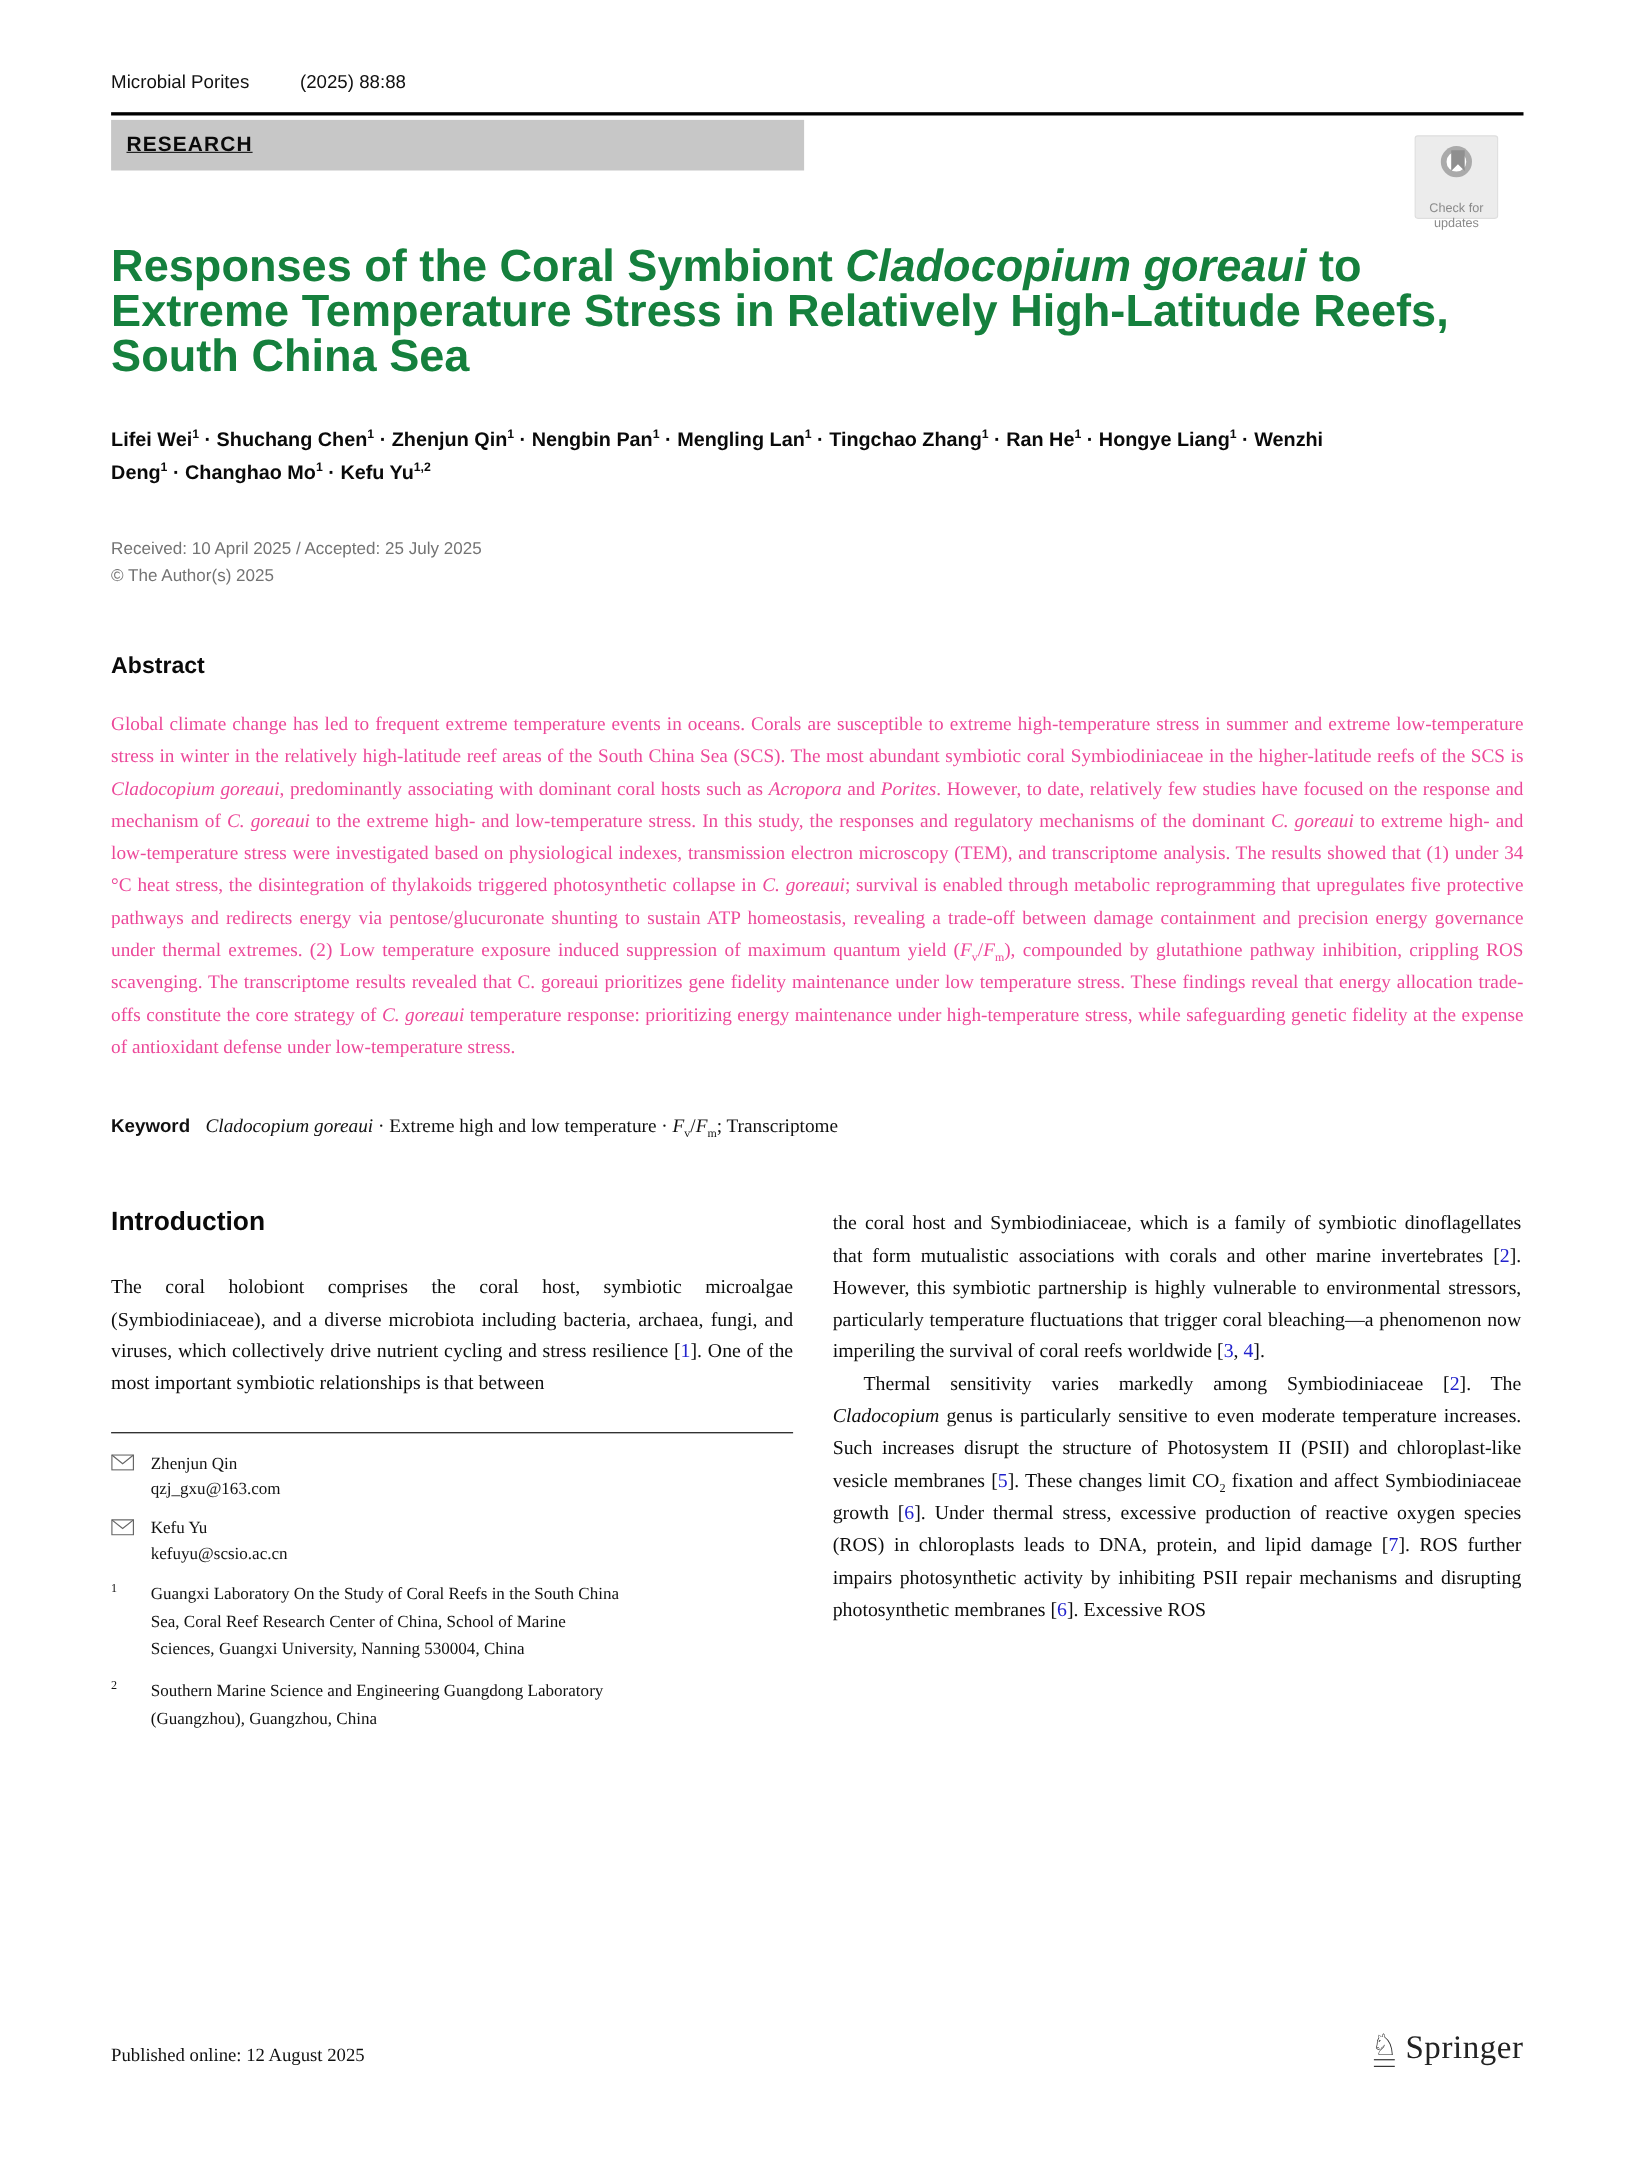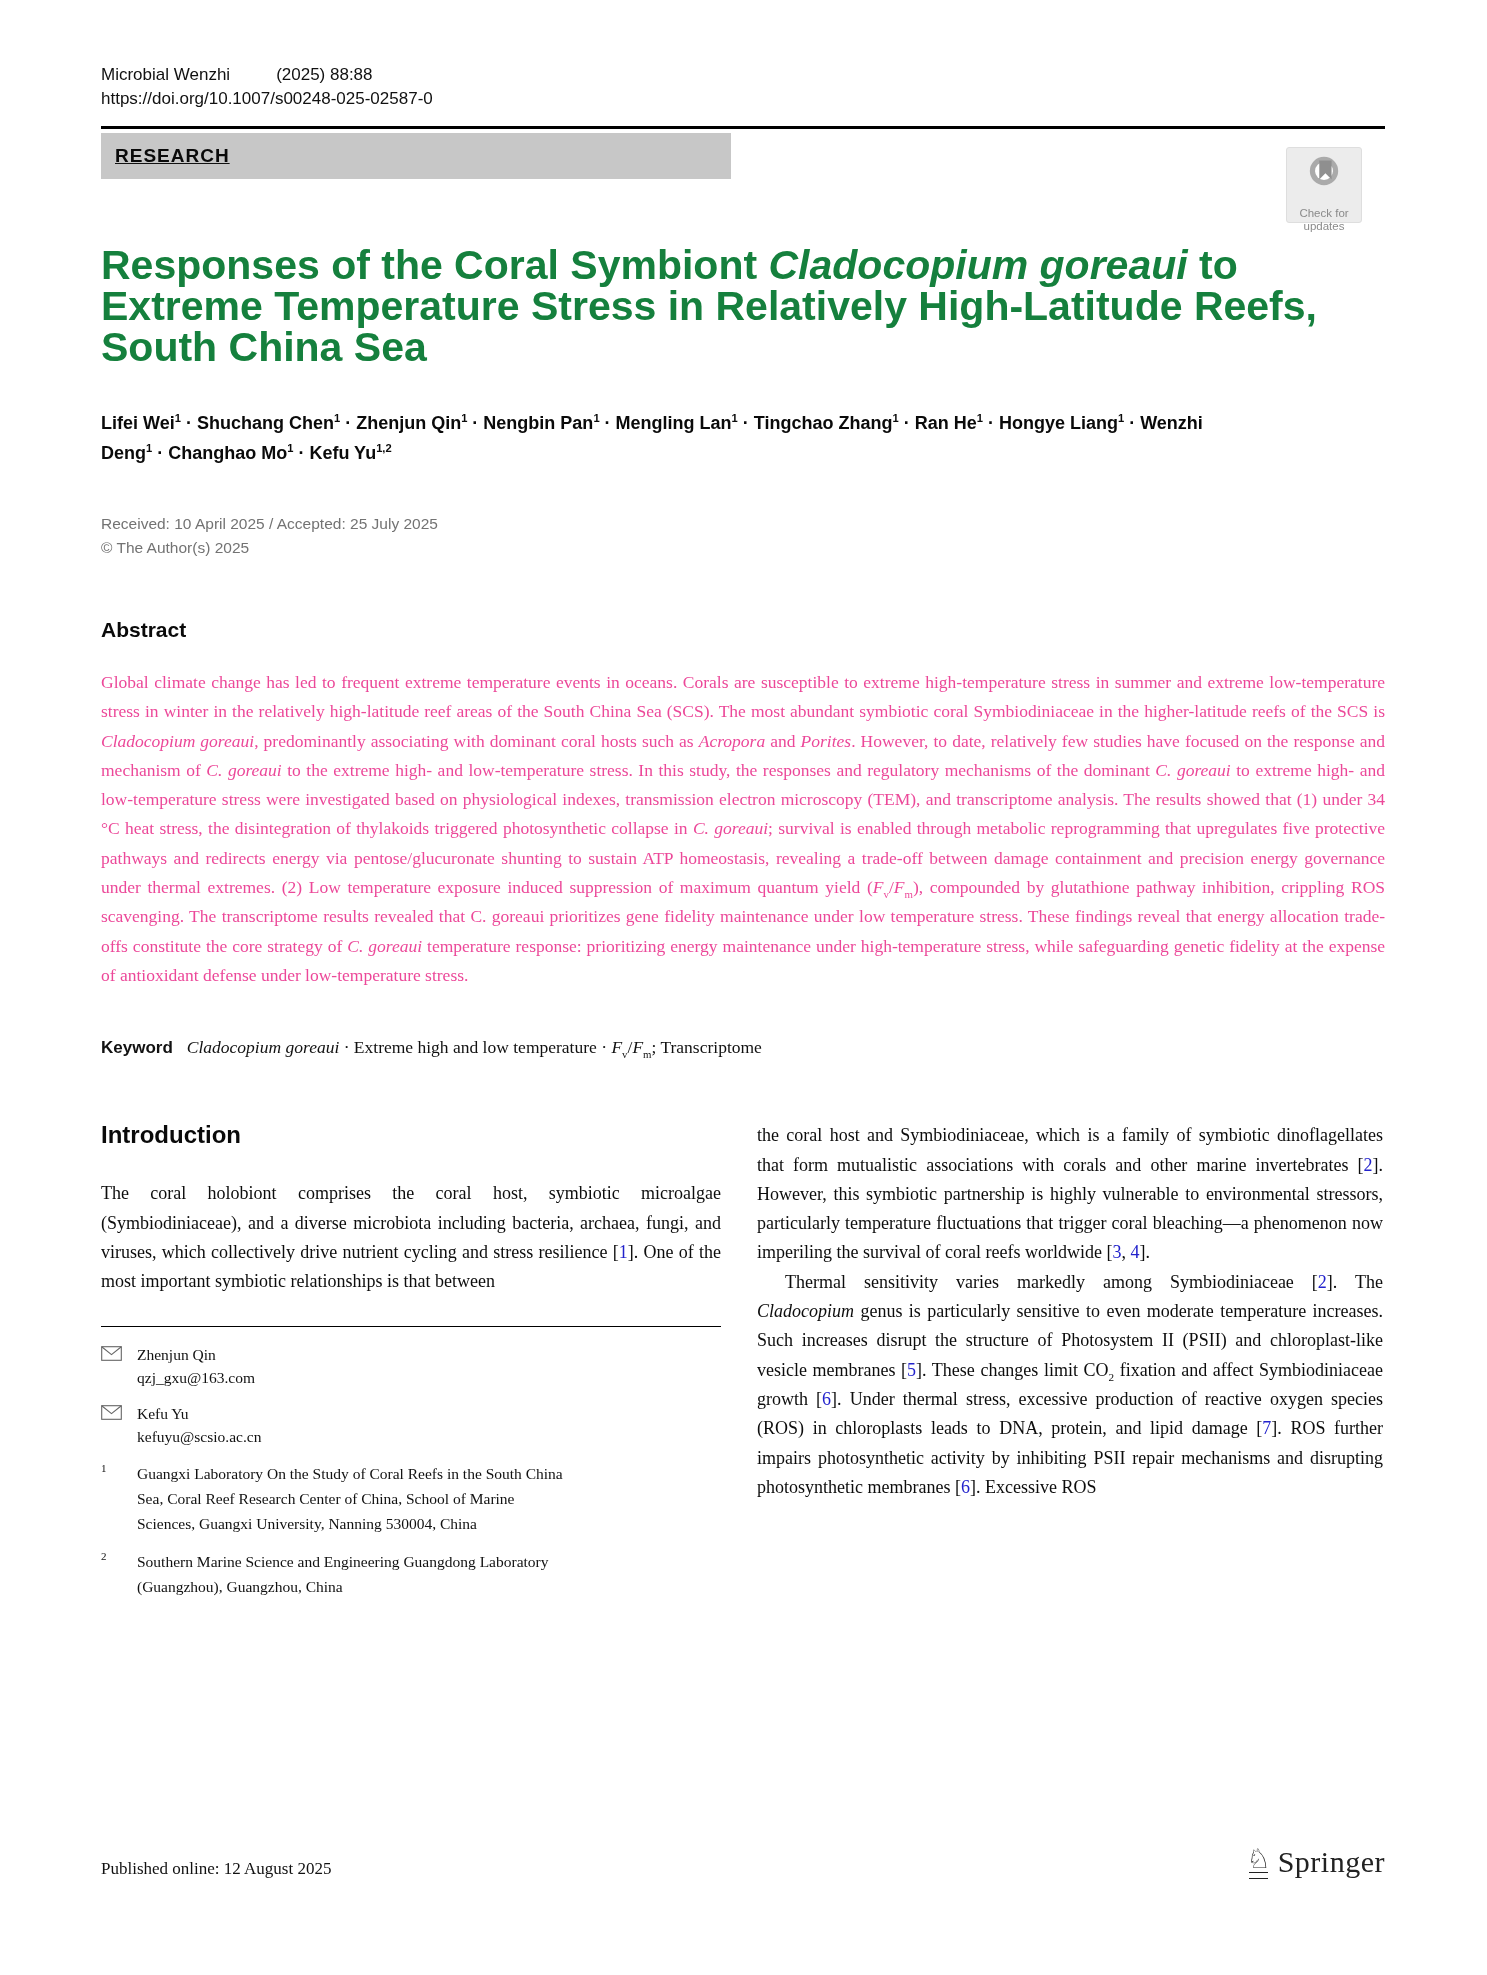--- a/index.html
+++ b/index.html
@@ -101,23 +101,22 @@
   .publisher-name { font-size:30px; color:#222; letter-spacing:0.5px; }
 </style>
 </head>
 <body>
 
 <div class="page">
   <div class="content">
 
     <div class="journal-header">
       <div class="journal-line">
-        <span>Microbial Wenzhi</span><span class="cite">(2025) 88:88</span>
-      </div>
-      <div class="doi-line">https://doi.org/10.1007/s00248-025-02587-0</div>
+        <span>Microbial Porites</span><span class="cite">(2025) 88:88</span>
+      </div>
     </div>
 
     <div class="top-rule"></div>
 
     <div class="banner-row">
       <div class="research-banner">
         <span>RESEARCH</span>
       </div>
       <div class="update-badge">
         <span>

